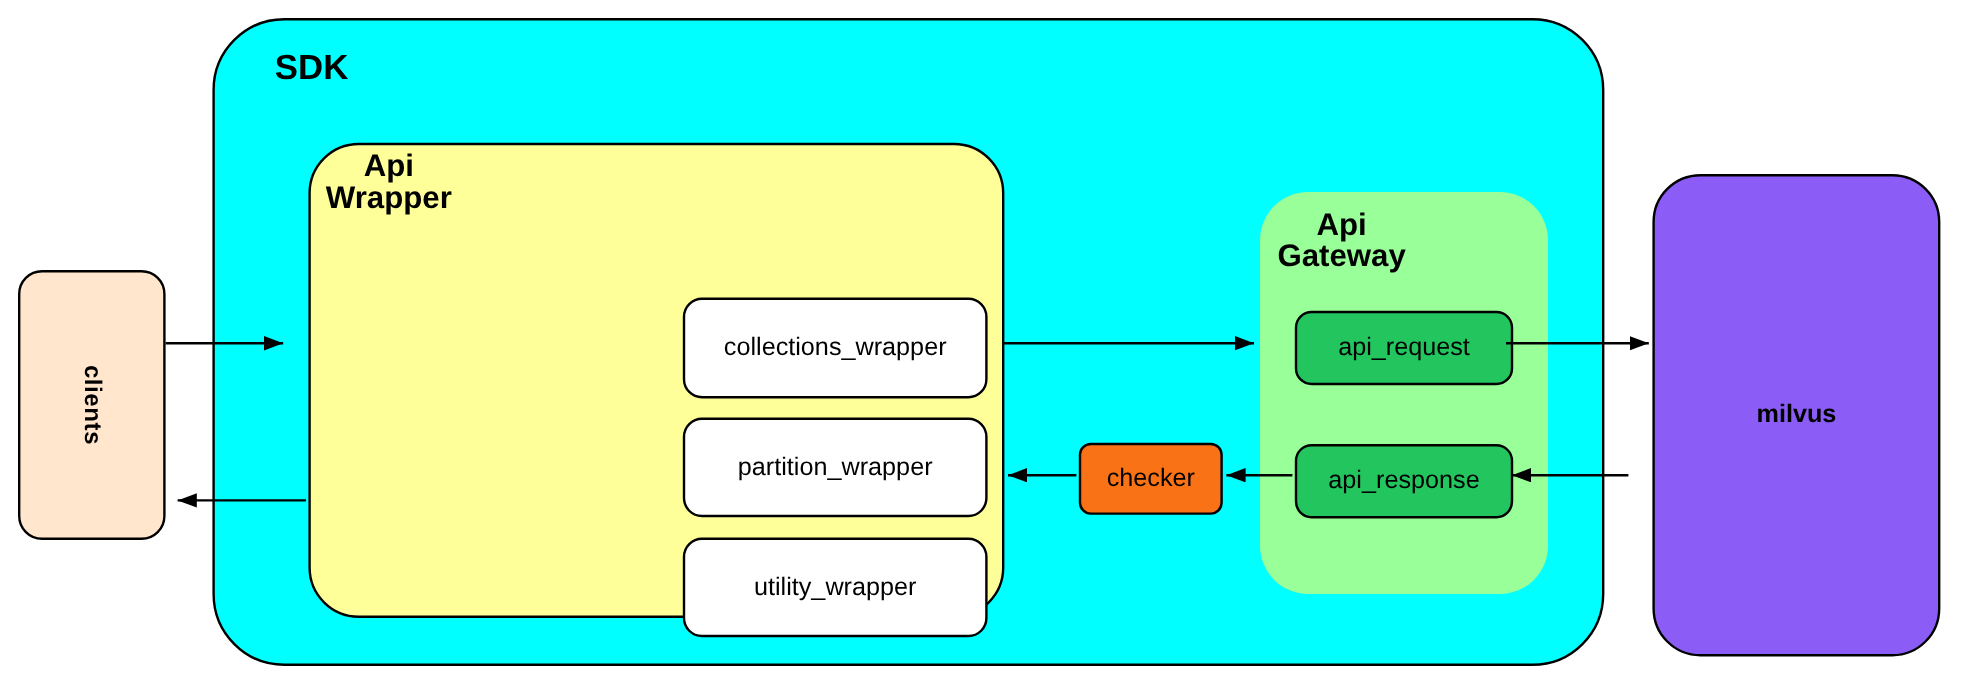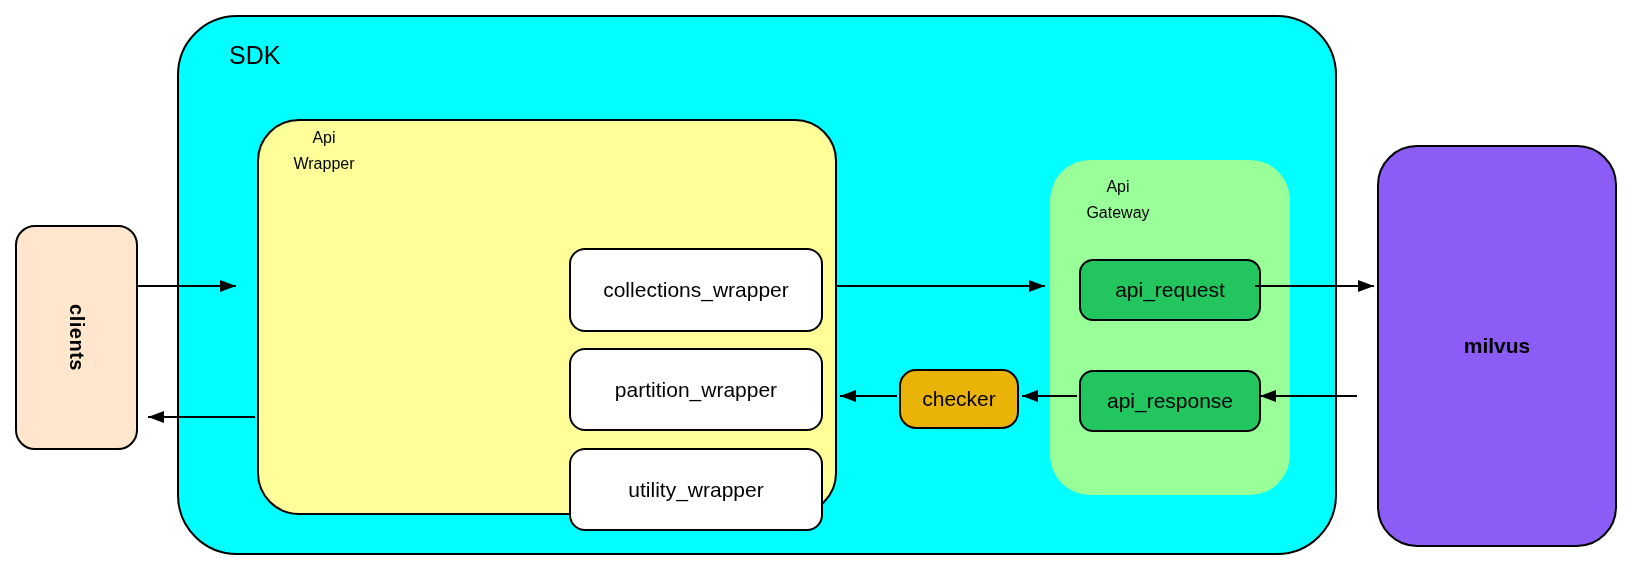--- a/index.html
+++ b/index.html
@@ -10,26 +10,26 @@
 
   
   .clients{left:15px;top:225px;width:123px;height:225px;
     border:2px solid #000;border-radius:20px;
     display:flex;align-items:center;justify-content:center;}
   .clients .rot{transform:rotate(90deg);font-weight:bold;font-size:20px;letter-spacing:0.5px;white-space:nowrap;}
 
   
   .sdk{left:177px;top:15px;width:1160px;height:540px;
     border:2px solid #000;border-radius:60px;}
-  .sdk-label{position:absolute;left:50px;top:24px;font-weight:normal;font-size:25px;}
+  .sdk-label{position:absolute;left:50px;top:24px;font-weight:bold;font-size:29px;}
 
   
   .api-wrapper{left:78px;top:102px;width:580px;height:396px;
     border:2px solid #000;border-radius:42px;}
-  .block-label{position:absolute;font-weight:normal;font-size:16px;line-height:26px;text-align:center;}
+  .block-label{position:absolute;font-weight:bold;font-size:26px;line-height:26px;text-align:center;}
   .api-wrapper .block-label{left:5px;top:4px;width:120px;}
 
   .wbox{position:absolute;background:#ffffff;border:2px solid #000;border-radius:16px;
     display:flex;align-items:center;justify-content:center;font-size:21px;white-space:nowrap;}
   .col1{left:20px;width:222px;}
   .col2{left:310px;width:250px;margin-top:48px;}
   .row1{top:79px;height:80px;}
   .row2{top:179px;height:79px;}
   .row3{top:279px;height:79px;}
 
@@ -72,21 +72,21 @@
     <div class="container api-wrapper" style="background-color: rgb(255, 255, 153);">
       <div class="block-label">
         <div>Api</div>
         <div>Wrapper</div>
       </div>
       <div class="wbox col2 row1">collections_wrapper</div>
       <div class="wbox col2 row2">partition_wrapper</div>
       <div class="wbox col2 row3">utility_wrapper</div>
     </div>
 
-    <div class="node checker" style="background-color: #eab308; border-radius: 17px;">checker</div>
+    <div class="node checker" style="background-color: #f97316;">checker</div>
 
     <div class="container api-gateway" style="background-color: rgb(153, 255, 153);">
       <div class="block-label">
         <div>Api</div>
         <div>Gateway</div>
       </div>
       <div class="gbox req">api_request</div>
       <div class="gbox res">api_response</div>
     </div>
   </div>

